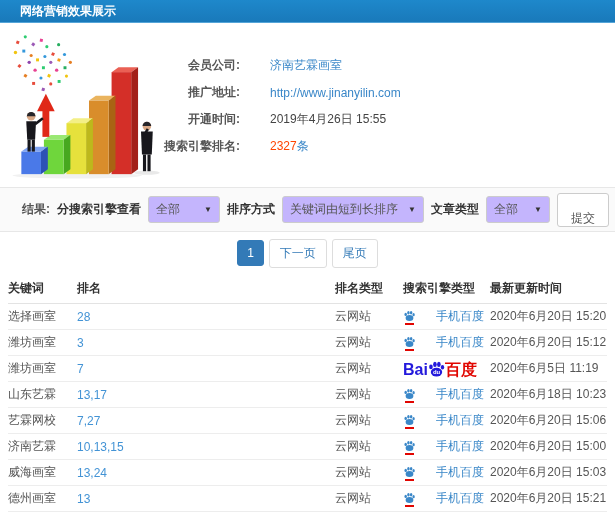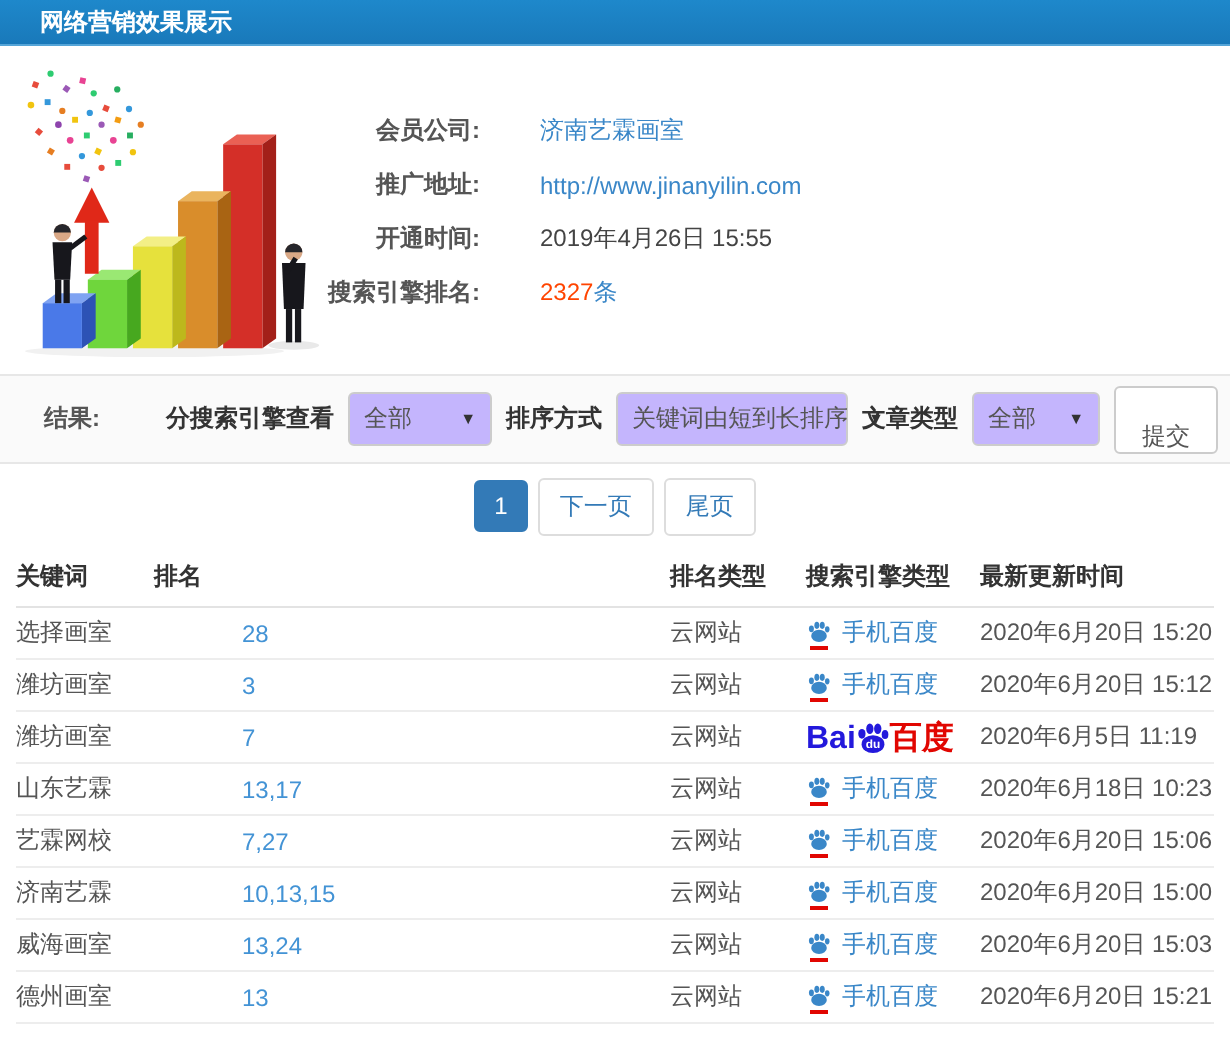--- a/index.html
+++ b/index.html
@@ -25,38 +25,38 @@
   
   .filter-bar { height:45px; background:#fafafa; border-top:1px solid #e7e7e7;
     border-bottom:1px solid #e7e7e7; display:flex; align-items:center; padding:0 6px 0 10px; }
   .result-label { font-weight:bold; color:#555;padding-left:12px; }
   .filter-controls { margin-left:auto; display:flex; align-items:center; gap:7px; }
   .f-label { font-weight:bold; color:#333; white-space:nowrap; }
   .select { background:#c4b5fd; border:1px solid #ccc; border-radius:3px; height:27px;
     display:flex; align-items:center; justify-content:space-between; padding:0 7px;
     color:#555; cursor:pointer; white-space:nowrap; }
   .select .arrow { font-size:8px; color:#333; margin-left:10px; }
-  .sel-engine { width:72px; } .sel-sort { width:116px; } .sel-article { width:64px; }
+  .sel-engine { width:72px; } .sel-sort { width:142px; } .sel-article { width:64px; }
   .submit-btn { background:#fff; border:1px solid #ccc; border-radius:3px; height:27px;
     padding:16px 13px; color:#555; font-size:12px; cursor:pointer; }
 
   
   .pagination { height:42px; display:flex; align-items:center; justify-content:center; gap:5px; }
   .page-btn { border:1px solid #ddd; border-radius:3px; background:#fff; color:#337ab7;
     padding:5px 10px; font-size:12px; cursor:pointer; }
   .page-btn.active { background:#337ab7; border-color:#337ab7; color:#fff; padding:5px 9px; }
 
   
   .table { padding:0 8px; }
   .trow { display:grid; grid-template-columns:69px 258px 68px 87px 1fr;
     align-items:center; height:26px; border-bottom:1px solid #ededed; color:#555; }
   .thead { height:30px; font-weight:bold; color:#333; border-bottom:1px solid #e3e3e3; }
-  .rank-link { color:#4393d5; cursor:pointer;margin-left:44px; }
+  .rank-link { color:#4393d5; cursor:pointer; }
   .engine-cell { display:flex; align-items:center; }
-  .mobile-engine { display:inline-flex; align-items:center; gap:5px; color:#3a87c8; }
+  .mobile-engine { display:inline-flex; align-items:center; gap:20px; color:#3a87c8; }
   .paw-stack { display:inline-flex; flex-direction:column; align-items:center; line-height:0; }
   .paw-stack .redbar { width:9px; height:2px; background:#e10601; margin-top:1px; }
   .baidu-logo { display:inline-flex; align-items:flex-end; font-weight:bold; font-size:16px;
     letter-spacing:0; line-height:18px; }
   .baidu-logo .bai { color:#2319dc; }
   .baidu-logo .cn { color:#e10601; }
   .baidu-logo svg { margin:0 -1px 1px -1px; }
 </style>
 </head>
 <body>

